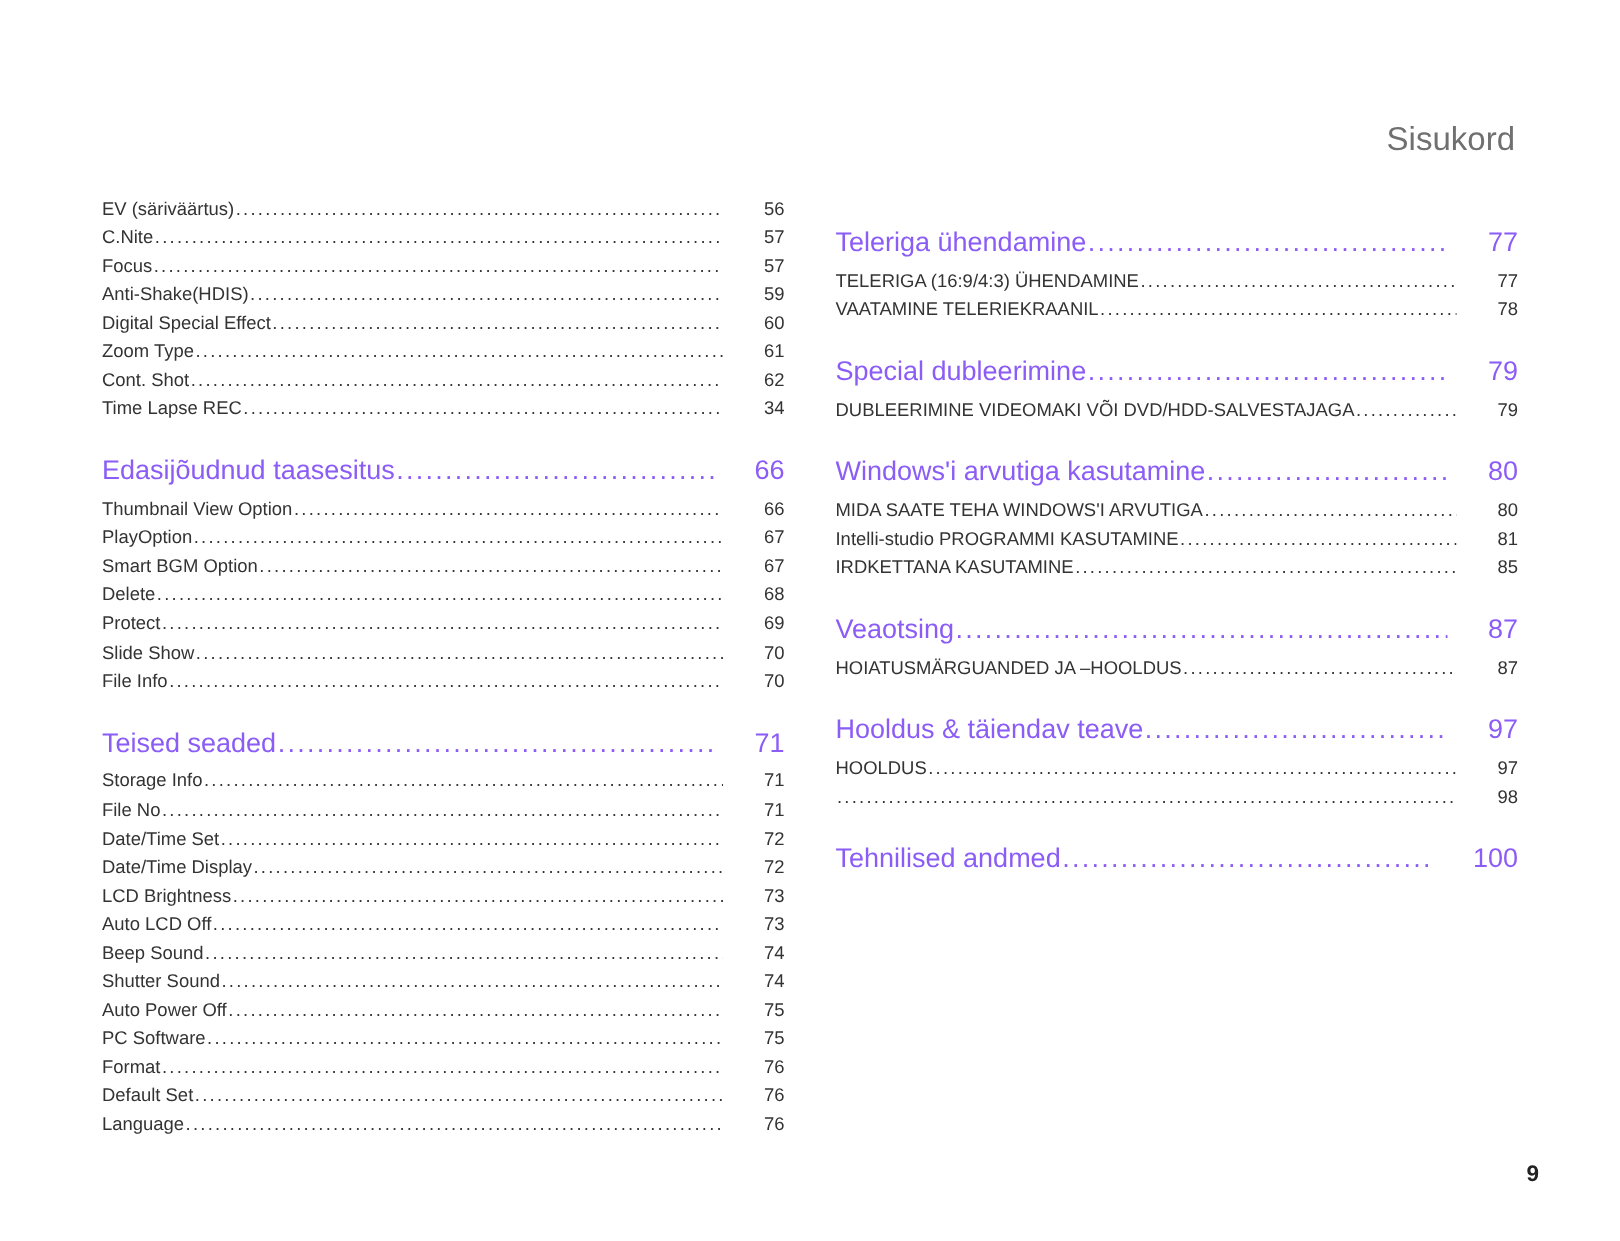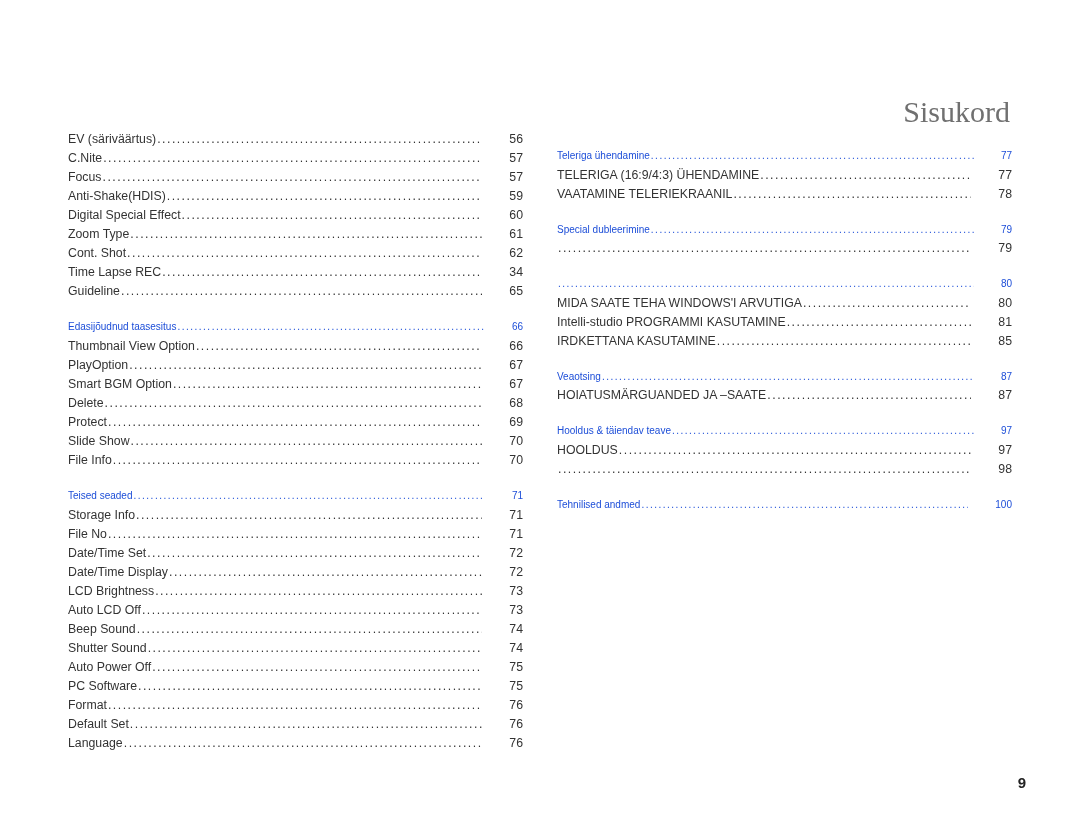--- a/index.html
+++ b/index.html
@@ -7,46 +7,45 @@
       width: 1080px;
       height: 827px;
       background: #fff;
       font-family: Arial, Helvetica, sans-serif;
       padding: 70px 68px 30px 68px;
       position: relative;
       color: #333;
     }
     .page-title {
       position: absolute;
-      top: 95px;
+      top: 80px;
       right: 70px;
-      font-size: 30px;
+      font-size: 22px;
       color: #707070;
       font-weight: 400;
-      font-family: Liberation Serif, serif;
     }
     .columns {
       display: flex;
       gap: 34px;
       margin-top: 60px;
     }
     .col {
       flex: 1;
       min-width: 0;
     }
     .toc-row {
       display: flex;
       align-items: flex-start;
       white-space: nowrap;
       overflow: hidden;
       line-height: 1.55;
     }
     .toc-row.section {
-      color: #1d4ed8;
-      font-size: 10px;
+      color: #8b5cf6;
+      font-size: 18px;
       margin-top: 18px;
       margin-bottom: 2px;
     }
     .toc-row.entry {
       color: #333;
       font-size: 12.3px;
     }
     .toc-label { flex: 0 0 auto; }
     .toc-dots {
       flex: 1 1 auto;
@@ -109,25 +108,20 @@
       <div class="toc-row entry">
         <span class="toc-label">Cont. Shot</span>
         <span class="toc-dots"></span>
         <span class="toc-page">62</span>
       </div>
       <div class="toc-row entry">
         <span class="toc-label">Time Lapse REC</span>
         <span class="toc-dots"></span>
         <span class="toc-page">34</span>
       </div>
-      <div class="toc-row entry">
-        <span class="toc-label">Guideline</span>
-        <span class="toc-dots"></span>
-        <span class="toc-page">65</span>
-      </div>
       <div class="toc-row section">
         <span class="toc-label">Edasijõudnud taasesitus</span>
         <span class="toc-dots"></span>
         <span class="toc-page">66</span>
       </div>
       <div class="toc-row entry">
         <span class="toc-label">Thumbnail View Option</span>
         <span class="toc-dots"></span>
         <span class="toc-page">66</span>
       </div>
@@ -247,24 +241,26 @@
         <span class="toc-label">VAATAMINE TELERIEKRAANIL</span>
         <span class="toc-dots"></span>
         <span class="toc-page">78</span>
       </div>
       <div class="toc-row section">
         <span class="toc-label">Special dubleerimine</span>
         <span class="toc-dots"></span>
         <span class="toc-page">79</span>
       </div>
       <div class="toc-row entry">
+        <span class="toc-label">DUBLEERIMINE VIDEOMAKI VÕI DVD/HDD-SALVESTAJAGA</span>
         <span class="toc-dots"></span>
         <span class="toc-page">79</span>
       </div>
       <div class="toc-row section">
+        <span class="toc-label">Windows'i arvutiga kasutamine</span>
         <span class="toc-dots"></span>
         <span class="toc-page">80</span>
       </div>
       <div class="toc-row entry">
         <span class="toc-label">MIDA SAATE TEHA WINDOWS'I ARVUTIGA</span>
         <span class="toc-dots"></span>
         <span class="toc-page">80</span>
       </div>
       <div class="toc-row entry">
         <span class="toc-label">Intelli-studio PROGRAMMI KASUTAMINE</span>
@@ -275,21 +271,21 @@
         <span class="toc-label">IRDKETTANA KASUTAMINE</span>
         <span class="toc-dots"></span>
         <span class="toc-page">85</span>
       </div>
       <div class="toc-row section">
         <span class="toc-label">Veaotsing</span>
         <span class="toc-dots"></span>
         <span class="toc-page">87</span>
       </div>
       <div class="toc-row entry">
-        <span class="toc-label">HOIATUSMÄRGUANDED JA –SAATE</span>
+        <span class="toc-label">HOIATUSMÄRGUANDED JA –HOOLDUS</span>
         <span class="toc-dots"></span>
         <span class="toc-page">87</span>
       </div>
       <div class="toc-row section">
         <span class="toc-label">Hooldus &amp; täiendav teave</span>
         <span class="toc-dots"></span>
         <span class="toc-page">97</span>
       </div>
       <div class="toc-row entry">
         <span class="toc-label">HOOLDUS</span>

